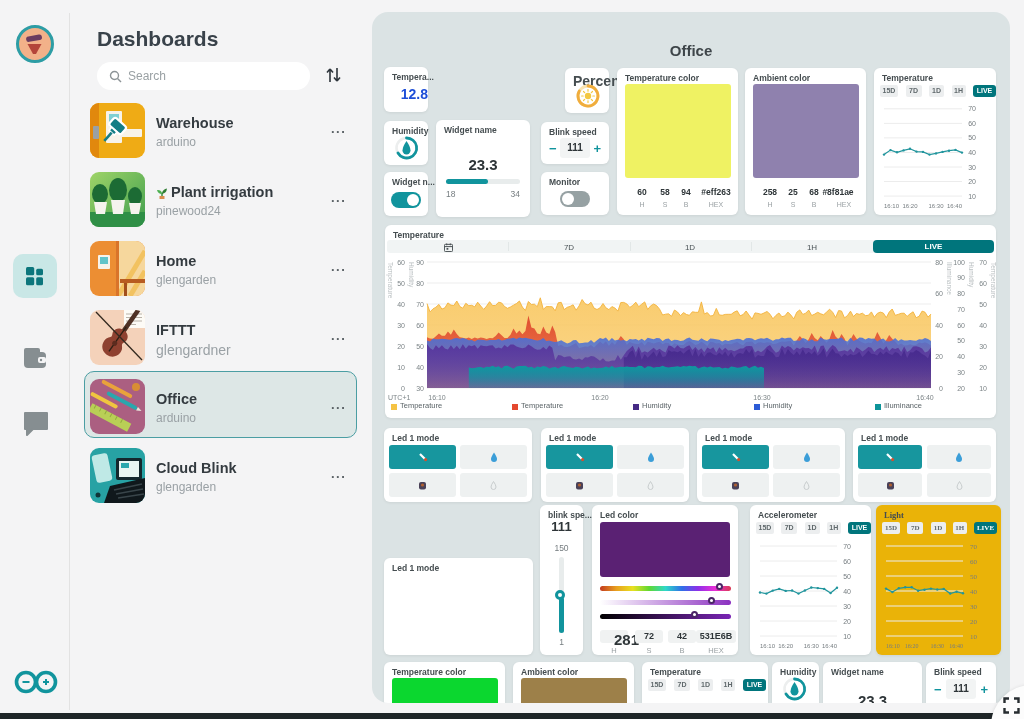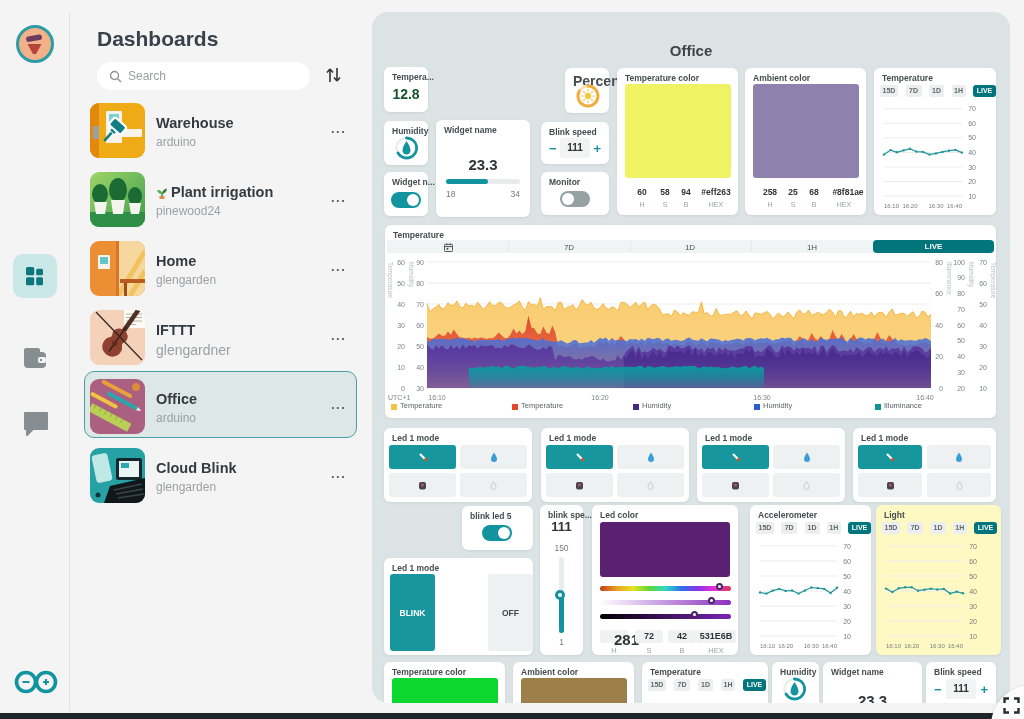--- a/index.html
+++ b/index.html
@@ -168,21 +168,21 @@
       </g>
 <circle cx="8" cy="47" r="2.5" fill="#0f3438"></circle>
 </svg></div>
 <div style="position:absolute;left:156px;top:460px;font-size:14.5px;font-weight:700;color:#343b40">Cloud Blink</div>
 <div style="position:absolute;left:156px;top:480px;font-size:12px;color:#9aa1a5">glengarden</div>
 <div style="position:absolute;left:331px;top:466px;font-size:13px;font-weight:700;color:#5a6165;letter-spacing:1.5px">...</div>
 <div style="position:absolute;left:372px;top:12px;width:638px;height:691px;background:#dbe3e4;border-radius:16px;overflow:hidden">
     <div style="position:absolute;left:0;top:30px;width:100%;text-align:center;font-size:15px;font-weight:700;color:#3e4549">Office</div>
     <div style="position:absolute;left:12px;top:55px;width:44px;height:45px;background:#fff;border-radius:6px;box-shadow:0 1px 3px rgba(0,0,0,.07);">
       <div style="position:absolute;left:8px;top:5px;font-size:8.5px;font-weight:700;color:#454d50;white-space:nowrap">Tempera...</div>
-      <div style="position:absolute;left:0;top:19px;width:100%;text-align:center;font-size:14px;font-weight:700;color:#14532d">12.8</div>
+      <div style="position:absolute;left:0;top:19px;width:100%;text-align:right;font-size:14px;font-weight:700;color:#1d4ed8">12.8</div>
     </div>
     <div style="position:absolute;left:193px;top:56px;width:44px;height:45px;background:#fff;border-radius:6px;box-shadow:0 1px 3px rgba(0,0,0,.07);">
       <div style="position:absolute;left:8px;top:5px;font-size:14px;font-weight:700;color:#454d50;white-space:nowrap">Percenta...</div>
       <svg style="position:absolute;left:10px;top:15px" width="26" height="26" viewBox="0 0 26 26">
         <circle cx="13" cy="13" r="10" fill="none" stroke="#f9e4b2" stroke-width="2.8"></circle>
         <path d="M13 3 A10 10 0 1 1 4.3 8" fill="none" stroke="#f0ad3d" stroke-width="2.8" stroke-linecap="round"></path>
         <circle cx="13" cy="13" r="3.2" fill="#f3c843"></circle>
         <g stroke="#f3c843" stroke-width="1.2" stroke-linecap="round">
           <line x1="13" y1="6.6" x2="13" y2="8.2"></line>
           <line x1="13" y1="17.8" x2="13" y2="19.4"></line>
@@ -209,21 +209,21 @@
     </div>
     <div style="position:absolute;left:373px;top:56px;width:121px;height:147px;background:#fff;border-radius:6px;box-shadow:0 1px 3px rgba(0,0,0,.07);">
       <div style="position:absolute;left:8px;top:5px;font-size:8.5px;font-weight:700;color:#454d50;white-space:nowrap">Ambient color</div>
       <div style="position:absolute;left:8px;top:16px;width:106px;height:94px;background:#8f81ae;border-radius:3px"></div>
       <div style="position:absolute;left:-0px;top:119px;width:50px;text-align:center;font-size:8.5px;font-weight:700;color:#2e3538">258</div>
       <div style="position:absolute;left:-0px;top:133px;width:50px;text-align:center;font-size:7px;color:#9aa1a4">H</div>
       <div style="position:absolute;left:23px;top:119px;width:50px;text-align:center;font-size:8.5px;font-weight:700;color:#2e3538">25</div>
       <div style="position:absolute;left:23px;top:133px;width:50px;text-align:center;font-size:7px;color:#9aa1a4">S</div>
       <div style="position:absolute;left:44px;top:119px;width:50px;text-align:center;font-size:8.5px;font-weight:700;color:#2e3538">68</div>
       <div style="position:absolute;left:44px;top:133px;width:50px;text-align:center;font-size:7px;color:#9aa1a4">B</div>
-      <div style="position:absolute;left:78px;top:119px;width:50px;text-align:center;font-size:8.5px;font-weight:700;color:#2e3538">#8f81ae</div>
+      <div style="position:absolute;left:68px;top:119px;width:50px;text-align:center;font-size:8.5px;font-weight:700;color:#2e3538">#8f81ae</div>
       <div style="position:absolute;left:74px;top:133px;width:50px;text-align:center;font-size:7px;color:#9aa1a4">HEX</div>
     </div>
     <div style="position:absolute;left:502px;top:56px;width:122px;height:147px;background:#fff;border-radius:6px;box-shadow:0 1px 3px rgba(0,0,0,.07);">
       <div style="position:absolute;left:8px;top:5px;font-size:8.5px;font-weight:700;color:#454d50;white-space:nowrap">Temperature</div>
       <div style="position:absolute;left:6.0px;top:17px;width:18px;height:12px;background:#eceeef;border-radius:2px;font-size:7px;font-weight:700;color:#5f686b;text-align:center;line-height:12px">15D</div>
       <div style="position:absolute;left:31.5px;top:17px;width:16px;height:12px;background:#eceeef;border-radius:2px;font-size:7px;font-weight:700;color:#5f686b;text-align:center;line-height:12px">7D</div>
       <div style="position:absolute;left:55.0px;top:17px;width:15px;height:12px;background:#eceeef;border-radius:2px;font-size:7px;font-weight:700;color:#5f686b;text-align:center;line-height:12px">1D</div>
       <div style="position:absolute;left:77.5px;top:17px;width:14px;height:12px;background:#eceeef;border-radius:2px;font-size:7px;font-weight:700;color:#5f686b;text-align:center;line-height:12px">1H</div>
       <div style="position:absolute;left:99.0px;top:17px;width:23px;height:12px;background:#00757c;border-radius:3px;font-size:7px;font-weight:700;color:#fff;text-align:center;line-height:12px">LIVE</div>
       <svg style="position:absolute;left:4px;top:33px" width="114" height="110">
@@ -505,30 +505,22 @@
           <rect x="1" y="2" width="7" height="7.5" rx="2" fill="#4a4258"></rect>
           <circle cx="4.5" cy="5" r="1.6" fill="#b06030"></circle>
         </svg>
       </div>
       <div style="position:absolute;left:74px;top:45px;width:64px;height:24px;background:#eef1f1;border-radius:3px;display:flex;align-items:center;justify-content:center">
         <svg width="7" height="9" viewBox="0 0 7 9">
           <path d="M3.5 0.5 Q6 4 6 6 A2.5 2.5 0 0 1 1 6 Q1 4 3.5 0.5z" fill="none" stroke="#c8cdce" stroke-width="1"></path>
         </svg>
       </div>
     </div>
-    <div style="position:absolute;left:90px;top:494px;width:71px;height:44px;background:#fff;border-radius:6px;box-shadow:0 1px 3px rgba(0,0,0,.07);">
-      <div style="position:absolute;left:8px;top:5px;font-size:8.5px;font-weight:700;color:#454d50;white-space:nowrap">blink led 5</div>
-      <div style="position:absolute;left:20px;top:19px;width:30px;height:16px;background:#11949d;border-radius:8.0px">
-        <div style="position:absolute;left:16px;top:2px;width:12px;height:12px;background:#fff;border-radius:50%"></div>
-      </div>
-    </div>
     <div style="position:absolute;left:12px;top:546px;width:149px;height:97px;background:#fff;border-radius:6px;box-shadow:0 1px 3px rgba(0,0,0,.07);">
       <div style="position:absolute;left:8px;top:5px;font-size:8.5px;font-weight:700;color:#454d50;white-space:nowrap">Led 1 mode</div>
-      <div style="position:absolute;left:6px;top:16px;width:45px;height:77px;background:#17969e;border-radius:3px;display:flex;align-items:center;justify-content:center;font-size:8.5px;font-weight:700;color:#fff">BLINK</div>
-      <div style="position:absolute;left:104px;top:16px;width:45px;height:77px;background:#eef1f1;border-radius:3px;display:flex;align-items:center;justify-content:center;font-size:8.5px;font-weight:700;color:#3f474a">OFF</div>
     </div>
     <div style="position:absolute;left:168px;top:493px;width:43px;height:150px;background:#fff;border-radius:6px;box-shadow:0 1px 3px rgba(0,0,0,.07);">
       <div style="position:absolute;left:8px;top:5px;font-size:8.5px;font-weight:700;color:#454d50;white-space:nowrap">blink spe...</div>
       <div style="position:absolute;left:0;top:14px;width:100%;text-align:center;font-size:13px;font-weight:700;color:#2e3538">111</div>
       <div style="position:absolute;left:0;top:38px;width:100%;text-align:center;font-size:8.5px;color:#767d80">150</div>
       <div style="position:absolute;left:19px;top:52px;width:5px;height:76px;background:#e8ecec;border-radius:3px"></div>
       <div style="position:absolute;left:19px;top:92px;width:5px;height:36px;background:#11949d;border-radius:3px"></div>
       <div style="position:absolute;left:14.5px;top:85px;width:10px;height:10px;border:3px solid #11949d;background:#fff;border-radius:50%"></div>
       <div style="position:absolute;left:0;top:132px;width:100%;text-align:center;font-size:8.5px;color:#767d80">1</div>
     </div>
@@ -589,21 +581,21 @@
         <circle cx="63.8" cy="50.1" r="1.2" fill="#21959d"></circle>
         <circle cx="70.2" cy="50.9" r="1.2" fill="#21959d"></circle>
         <circle cx="76.6" cy="55.0" r="1.2" fill="#21959d"></circle>
         <circle cx="83.0" cy="49.8" r="1.2" fill="#21959d"></circle>
         <text x="6.0" y="110" font-size="6" fill="#767d80" text-anchor="start">16:10</text>
         <text x="31.7" y="110" font-size="6" fill="#767d80" text-anchor="middle">16:20</text>
         <text x="57.3" y="110" font-size="6" fill="#767d80" text-anchor="middle">16:30</text>
         <text x="83.0" y="110" font-size="6" fill="#767d80" text-anchor="end">16:40</text>
       </svg>
     </div>
-    <div style="position:absolute;left:504px;top:493px;width:125px;height:150px;background:#fef9c3;border-radius:6px;box-shadow:0 1px 3px rgba(0,0,0,.07);">
+    <div style="position:absolute;left:504px;top:493px;width:125px;height:150px;background:#eab308;border-radius:6px;box-shadow:0 1px 3px rgba(0,0,0,.07);font-family:Liberation Serif, serif;">
       <div style="position:absolute;left:8px;top:5px;font-size:8.5px;font-weight:700;color:#454d50;white-space:nowrap">Light</div>
       <div style="position:absolute;left:6.0px;top:17px;width:18px;height:12px;background:#eceeef;border-radius:2px;font-size:7px;font-weight:700;color:#5f686b;text-align:center;line-height:12px">15D</div>
       <div style="position:absolute;left:31.2px;top:17px;width:16px;height:12px;background:#eceeef;border-radius:2px;font-size:7px;font-weight:700;color:#5f686b;text-align:center;line-height:12px">7D</div>
       <div style="position:absolute;left:54.5px;top:17px;width:15px;height:12px;background:#eceeef;border-radius:2px;font-size:7px;font-weight:700;color:#5f686b;text-align:center;line-height:12px">1D</div>
       <div style="position:absolute;left:76.8px;top:17px;width:14px;height:12px;background:#eceeef;border-radius:2px;font-size:7px;font-weight:700;color:#5f686b;text-align:center;line-height:12px">1H</div>
       <div style="position:absolute;left:98.0px;top:17px;width:23px;height:12px;background:#00757c;border-radius:3px;font-size:7px;font-weight:700;color:#fff;text-align:center;line-height:12px">LIVE</div>
       <svg style="position:absolute;left:4px;top:33px" width="113" height="113">
         <line x1="6" y1="8.0" x2="83" y2="8.0" stroke="#ececec" stroke-width="1"></line>
         <line x1="6" y1="23.0" x2="83" y2="23.0" stroke="#ececec" stroke-width="1"></line>
         <line x1="6" y1="38.0" x2="83" y2="38.0" stroke="#ececec" stroke-width="1"></line>

